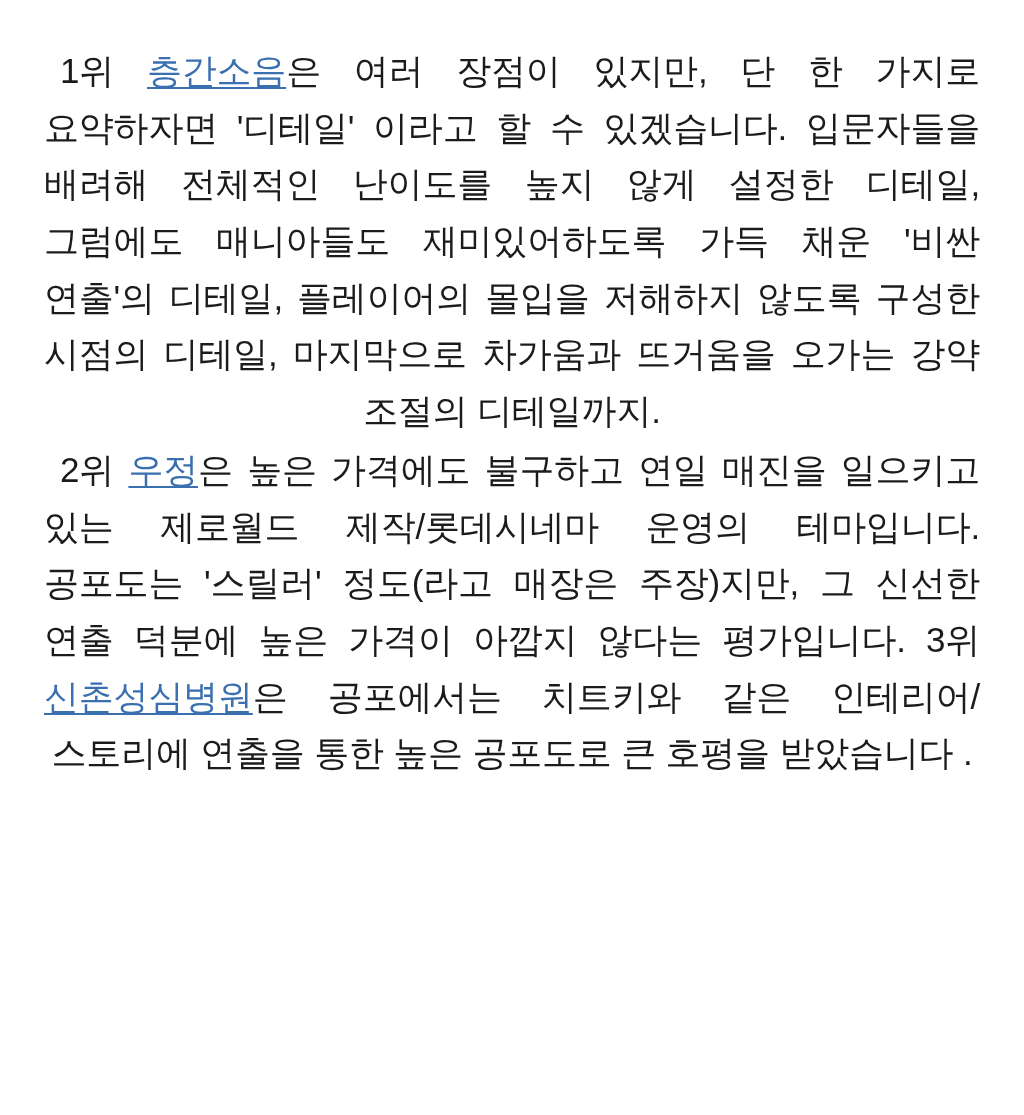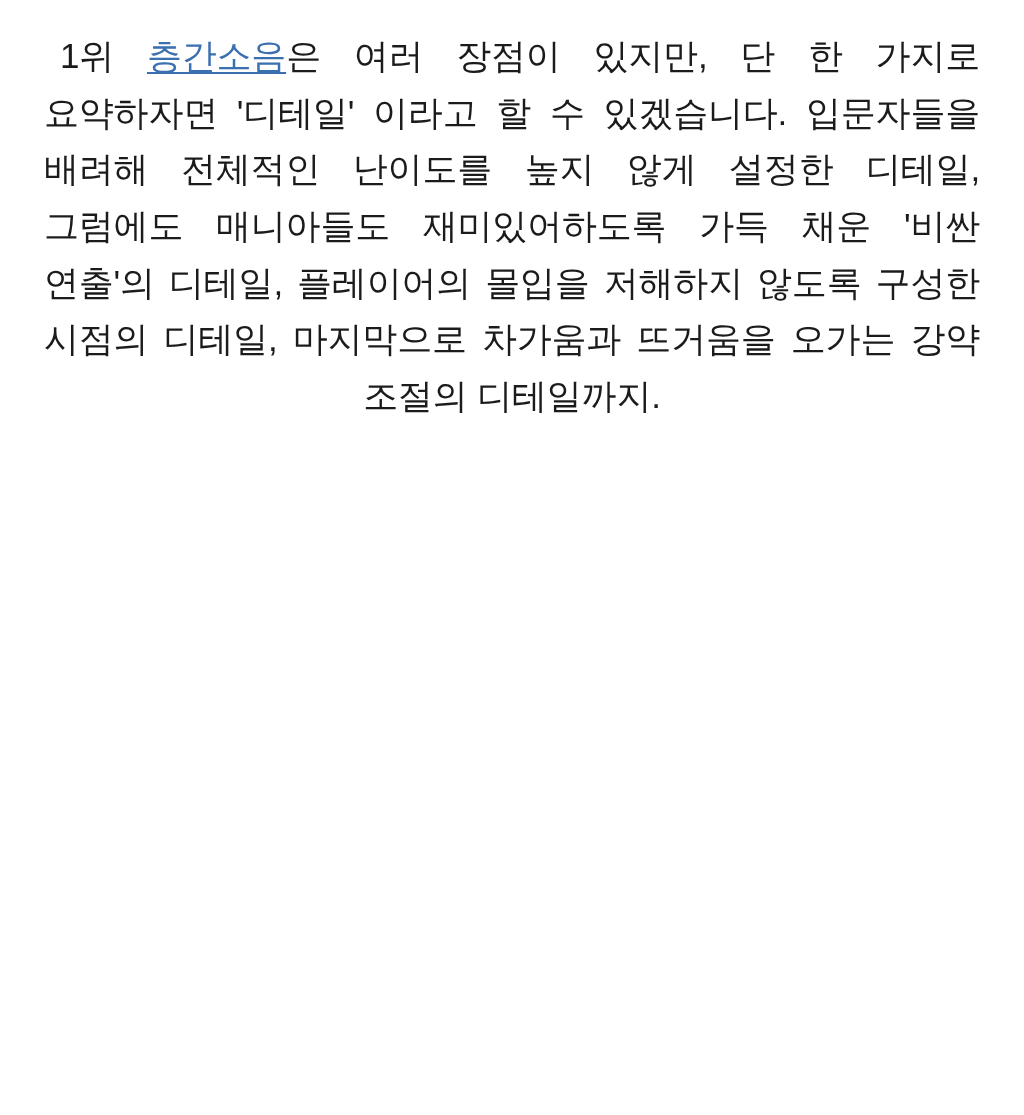--- a/index.html
+++ b/index.html
@@ -10,21 +10,21 @@
   body {
     width: 1024px;
     min-height: 1115px;
     font-family: "Liberation Sans", "DejaVu Sans", sans-serif;
     color: #1b1b1b;
   }
   .page {
     width: 1024px;
     min-height: 1115px;
     box-sizing: border-box;
-    padding: 28px 44px 24px 44px;
+    padding: 43px 44px 24px 44px;
     background: #ffffff;
   }
   .para {
     font-size: 35px;
     line-height: 1.62;
     text-align: justify;
     text-align-last: center;
     word-break: keep-all;
     margin: 0 0 2px 0;
     letter-spacing: -0.2px;
@@ -44,14 +44,15 @@
   span.plain {
     color: #1b1b1b;
   }
 </style>
 </head>
 <body>
 
 <div class="page">
   <div id="content">
       <div class="para indent"><span class="plain">1위 </span><a class="link">층간소음</a><span class="plain">은 여러 장점이 있지만, 단 한 가지로 요약하자면 '디테일' 이라고 할 수 있겠습니다. 입문자들을 배려해 전체적인 난이도를 높지 않게 설정한 디테일, 그럼에도 매니아들도 재미있어하도록 가득 채운 '비싼 연출'의 디테일, 플레이어의 몰입을 저해하지 않도록 구성한 시점의 디테일, 마지막으로 차가움과 뜨거움을 오가는 강약 조절의 디테일까지.</span></div>
+      <div class="para indent"><span class="plain">2위 </span><a class="link">우정</a><span class="plain">은 높은 가격에도 불구하고 연일 매진을 일으키고 있는 제로월드 제작/롯데시네마 운영의 테마입니다. 공포도는 '스릴러' 정도(라고 매장은 주장)지만, 그 신선한 연출 덕분에 높은 가격이 아깝지 않다는 평가입니다. 3위 </span><a class="link">신촌성심병원</a><span class="plain">은 공포에서는 치트키와 같은 인테리어/스토리에 연출을 통한 높은 공포도로 큰 호평을 받았습니다 .</span></div>
     </div>
 </div>
 
 </body></html>

